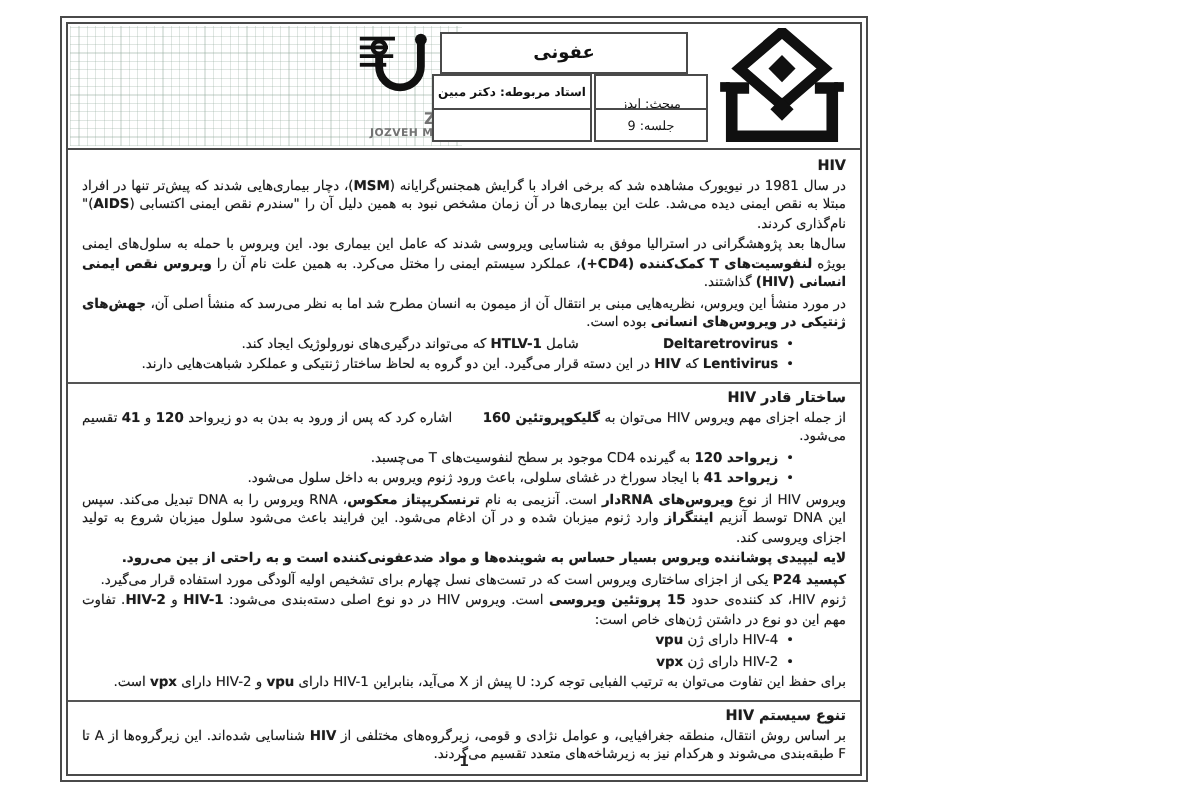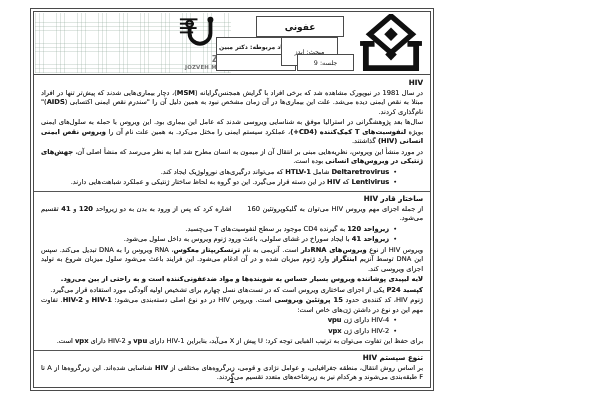--- a/index.html
+++ b/index.html
@@ -30,24 +30,24 @@
     position:absolute;left:126px;top:43px;width:80px;text-align:right;
     font-weight:bold;color:#737373;line-height:1.15;
   }
   .brand .b1{font-size:8px;letter-spacing:.5px;}
   .brand .b2{font-size:5.4px;letter-spacing:.2px;}
   .hbox{
     position:absolute;border:1px solid #4a4a4a;background:#fff;box-sizing:border-box;
     display:flex;align-items:center;justify-content:center;direction:rtl;
     font-size:6.4px;color:#111;
   }
-  .hbox.title{right:86px;top:4px;width:88px;height:21px;font-size:9px;font-weight:bold;}
+  .hbox.title{right:86px;top:4px;width:124px;height:21px;font-size:9px;font-weight:bold;}
   .hbox.instr{right:134px;top:25px;width:80px;height:18px;font-weight:bold;font-size:6px;}
   .hbox.blank{right:134px;top:42px;width:80px;height:17px;}
-  .hbox.topic{right:92px;top:25px;width:57px;height:29px;}
+  .hbox.topic{right:76px;top:25px;width:57px;height:29px;}
   .hbox.session{right:76px;top:42px;width:57px;height:17px;}
   .emblem{position:absolute;right:6px;top:2px;width:66px;height:58px;}
   
   .docbody{
     flex:1;direction:rtl;text-align:justify;padding:3px 7px 12px;
     font-size:6.7px;line-height:9.5px;color:#1c1c1c;overflow:hidden;
     text-shadow:0 0 .35px rgba(40,40,40,.55);
   }
   .rule{border-top:1px solid #555;margin:3px -7px 2.5px;}
   .sec-heading{font-weight:bold;font-size:7.2px;text-align:right;margin-bottom:1px;}
@@ -108,29 +108,29 @@
       </div>
     </div>
 
     <div class="docbody">
         <div class="sec-heading">HIV</div>
         <div class="para"><span>در سال 1981 در نیویورک مشاهده شد که برخی افراد با گرایش همجنس‌گرایانه (</span><span style="font-weight: bold;">MSM</span><span>)، دچار بیماری‌هایی شدند که پیش‌تر تنها در افراد مبتلا به نقص ایمنی دیده می‌شد. علت این بیماری‌ها در آن زمان مشخص نبود به همین دلیل آن را "سندرم نقص ایمنی اکتسابی (</span><span style="font-weight: bold;">AIDS</span><span>)" نام‌گذاری کردند.</span></div>
         <div class="para"><span>سال‌ها بعد پژوهشگرانی در استرالیا موفق به شناسایی ویروسی شدند که عامل این بیماری بود. این ویروس با حمله به سلول‌های ایمنی بویژه </span><span style="font-weight: bold;">لنفوسیت‌های T کمک‌کننده (CD4+)</span><span>، عملکرد سیستم ایمنی را مختل می‌کرد. به همین علت نام آن را </span><span style="font-weight: bold;">ویروس نقص ایمنی انسانی (HIV)</span><span> گذاشتند.</span></div>
         <div class="para"><span>در مورد منشأ این ویروس، نظریه‌هایی مبنی بر انتقال آن از میمون به انسان مطرح شد اما به نظر می‌رسد که منشأ اصلی آن، </span><span style="font-weight: bold;">جهش‌های ژنتیکی در ویروس‌های انسانی</span><span> بوده است.</span></div>
         <div class="bullet">
           <span class="dot">•</span>
-          <span class="btext"><span style="font-weight: bold;">Deltaretrovirus</span><span> شامل </span><span style="font-weight: bold;">HTLV-1</span><span> که می‌تواند درگیری‌های نورولوژیک ایجاد کند.</span></span>
+          <span class="btext"><span style="font-weight: bold; margin-left: 40px;">Deltaretrovirus</span><span> شامل </span><span style="font-weight: bold;">HTLV-1</span><span> که می‌تواند درگیری‌های نورولوژیک ایجاد کند.</span></span>
         </div>
         <div class="bullet">
           <span class="dot">•</span>
           <span class="btext"><span style="font-weight: bold;">Lentivirus</span><span> که </span><span style="font-weight: bold;">HIV</span><span> در این دسته قرار می‌گیرد. این دو گروه به لحاظ ساختار ژنتیکی و عملکرد شباهت‌هایی دارند.</span></span>
         </div>
         <div class="rule"></div>
         <div class="sec-heading">ساختار قادر HIV</div>
-        <div class="para"><span>از جمله اجزای مهم ویروس HIV می‌توان به </span><span style="font-weight: normal; margin-left: 13px;">گلیکوپروتئین 160</span><span> اشاره کرد که پس از ورود به بدن به دو زیرواحد </span><span style="font-weight: bold; margin-top: 34px;">120</span><span> و </span><span style="font-weight: bold;">41</span><span> تقسیم می‌شود.</span></div>
+        <div class="para"><span>از جمله اجزای مهم ویروس HIV می‌توان به </span><span style="font-weight: bold; margin-left: 13px;">گلیکوپروتئین 160</span><span> اشاره کرد که پس از ورود به بدن به دو زیرواحد </span><span style="font-weight: bold; margin-top: 34px;">120</span><span> و </span><span style="font-weight: bold;">41</span><span> تقسیم می‌شود.</span></div>
         <div class="bullet">
           <span class="dot">•</span>
           <span class="btext"><span style="font-weight: bold;">زیرواحد 120</span><span> به گیرنده CD4 موجود بر سطح لنفوسیت‌های T می‌چسبد.</span></span>
         </div>
         <div class="bullet">
           <span class="dot">•</span>
           <span class="btext"><span style="font-weight: bold;">زیرواحد 41</span><span> با ایجاد سوراخ در غشای سلولی، باعث ورود ژنوم ویروس به داخل سلول می‌شود.</span></span>
         </div>
         <div class="para"><span>ویروس HIV از نوع </span><span style="font-weight: bold;">ویروس‌های RNA‌دار</span><span> است. آنزیمی به نام </span><span style="font-weight: bold;">ترنسکریپتاز معکوس</span><span>، RNA ویروس را به DNA تبدیل می‌کند. سپس این DNA توسط آنزیم </span><span style="font-weight: bold;">اینتگراز</span><span> وارد ژنوم میزبان شده و در آن ادغام می‌شود. این فرایند باعث می‌شود سلول میزبان شروع به تولید اجزای ویروسی کند.</span></div>
         <div class="para"><span style="font-weight: bold;">لایه لیپیدی پوشاننده ویروس بسیار حساس به شوینده‌ها و مواد ضدعفونی‌کننده است و به راحتی از بین می‌رود.</span></div>

